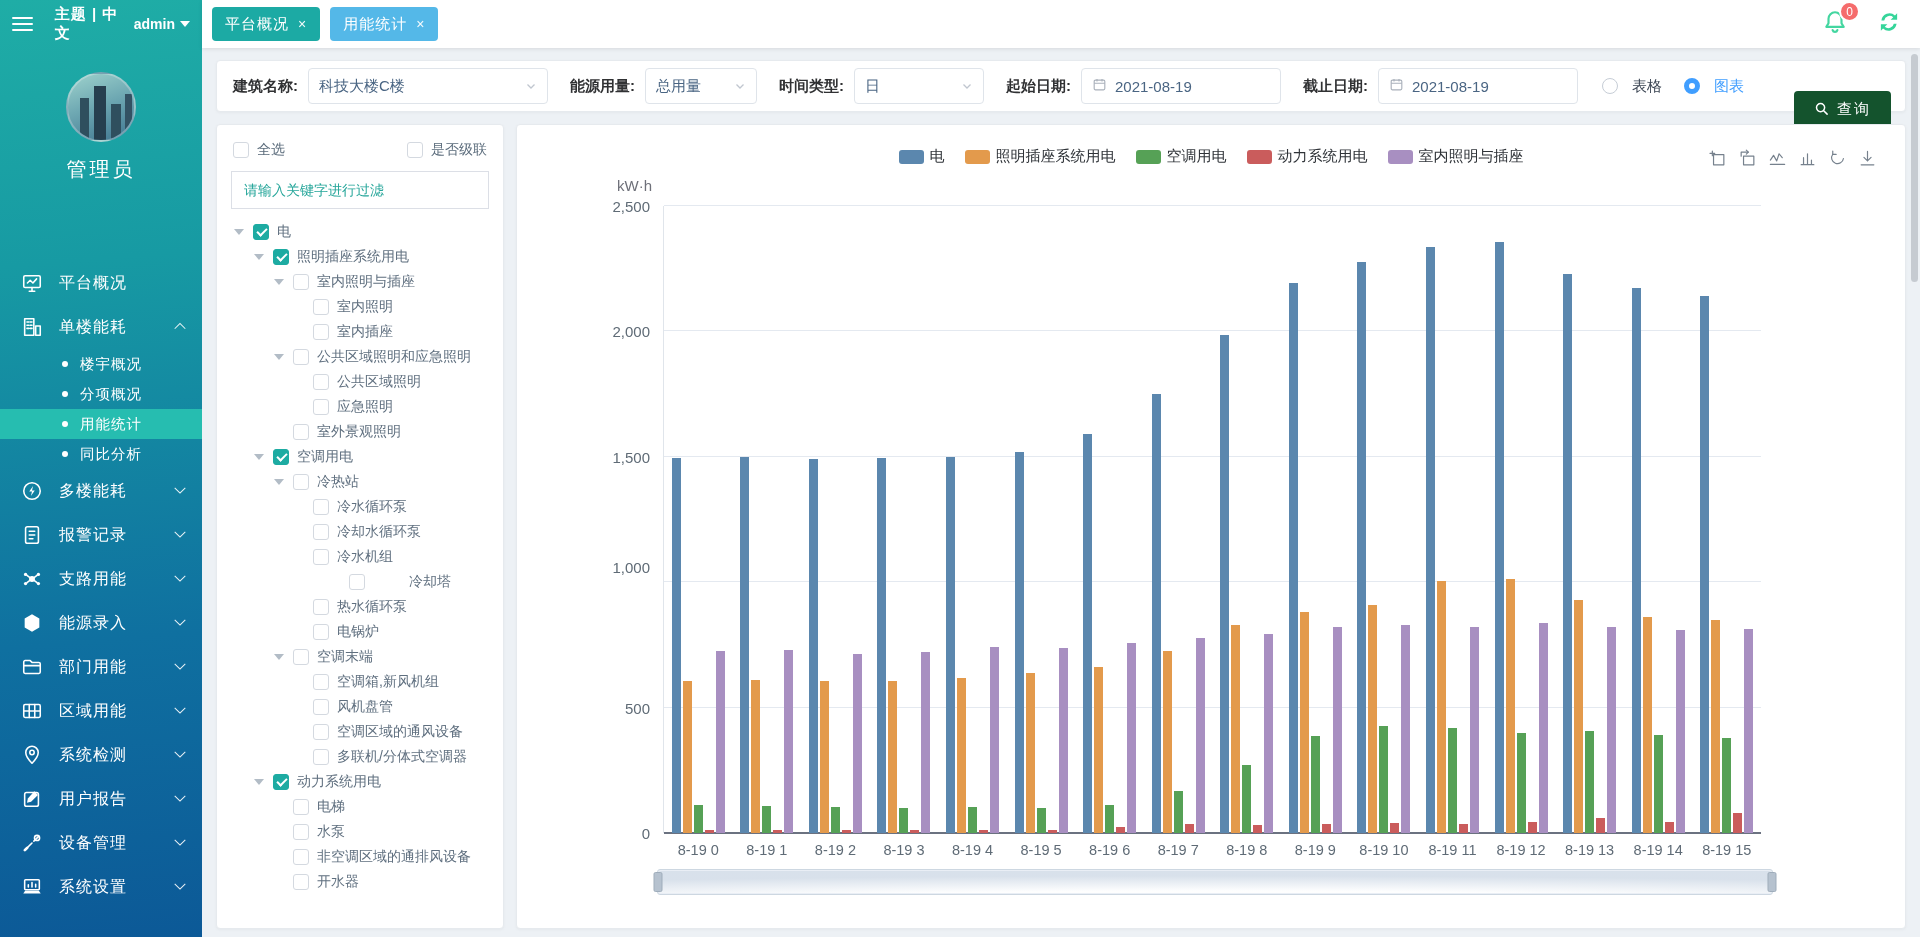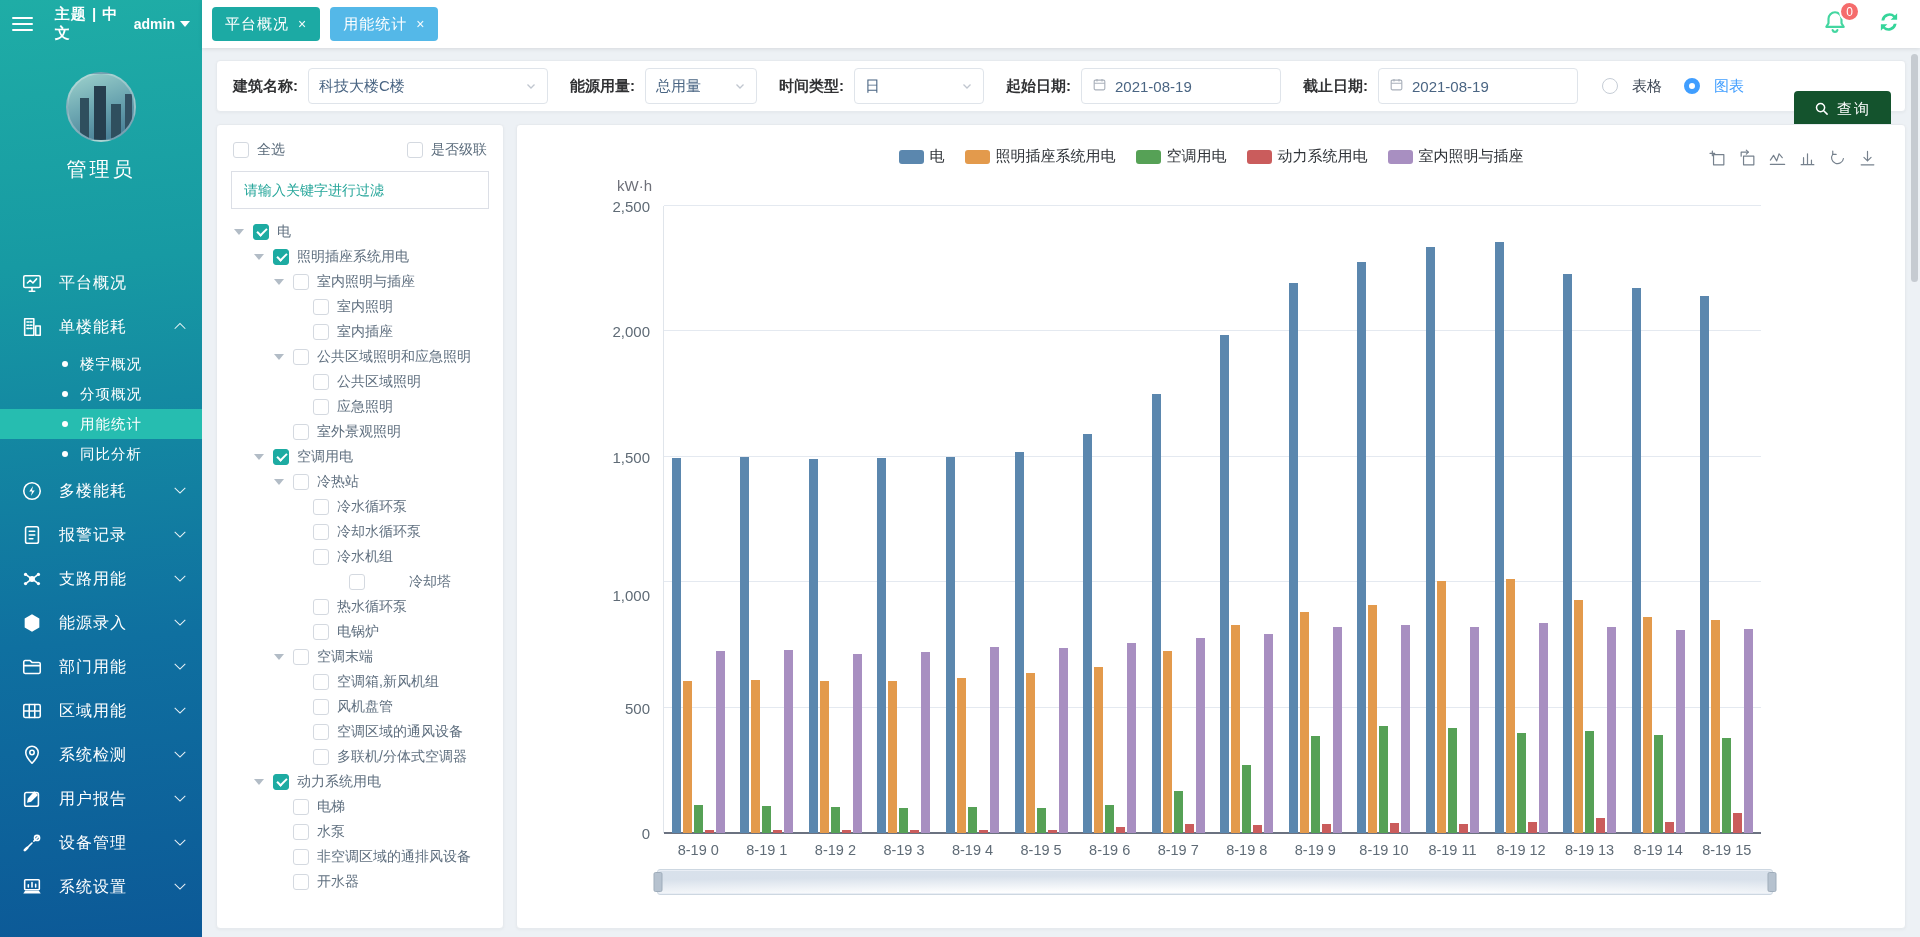--- a/index.html
+++ b/index.html
@@ -620,21 +620,21 @@
                   <path d="M4 20h16"></path>
                 </svg></span>
             </div>
           <div class="chart-unit">kW·h</div>
           <div class="plot-area">
               <div class="gridline axis" style="bottom: -1px;"></div>
               <div class="y-label" style="bottom: -9px;">0</div>
               <div class="gridline" style="bottom: 125.4px;"></div>
               <div class="y-label" style="bottom: 116.4px;">500</div>
               <div class="gridline" style="bottom: 250.8px;"></div>
-              <div class="y-label" style="bottom: 229px;">1,000</div>
+              <div class="y-label" style="bottom: 257px;">1,000</div>
               <div class="gridline" style="bottom: 376.2px;"></div>
               <div class="y-label" style="bottom: 367.2px;">1,500</div>
               <div class="gridline" style="bottom: 501.6px;"></div>
               <div class="y-label" style="bottom: 492.6px;">2,000</div>
               <div class="gridline" style="bottom: 627px;"></div>
               <div class="y-label" style="bottom: 618px;">2,500</div>
               <div class="bar-groups">
                 <div class="bar-group">
                   <div class="bar" style="background: rgb(91, 135, 174); height: 374.946px;"></div>
                   <div class="bar" style="background: rgb(227, 154, 76); height: 152.486px;"></div>

